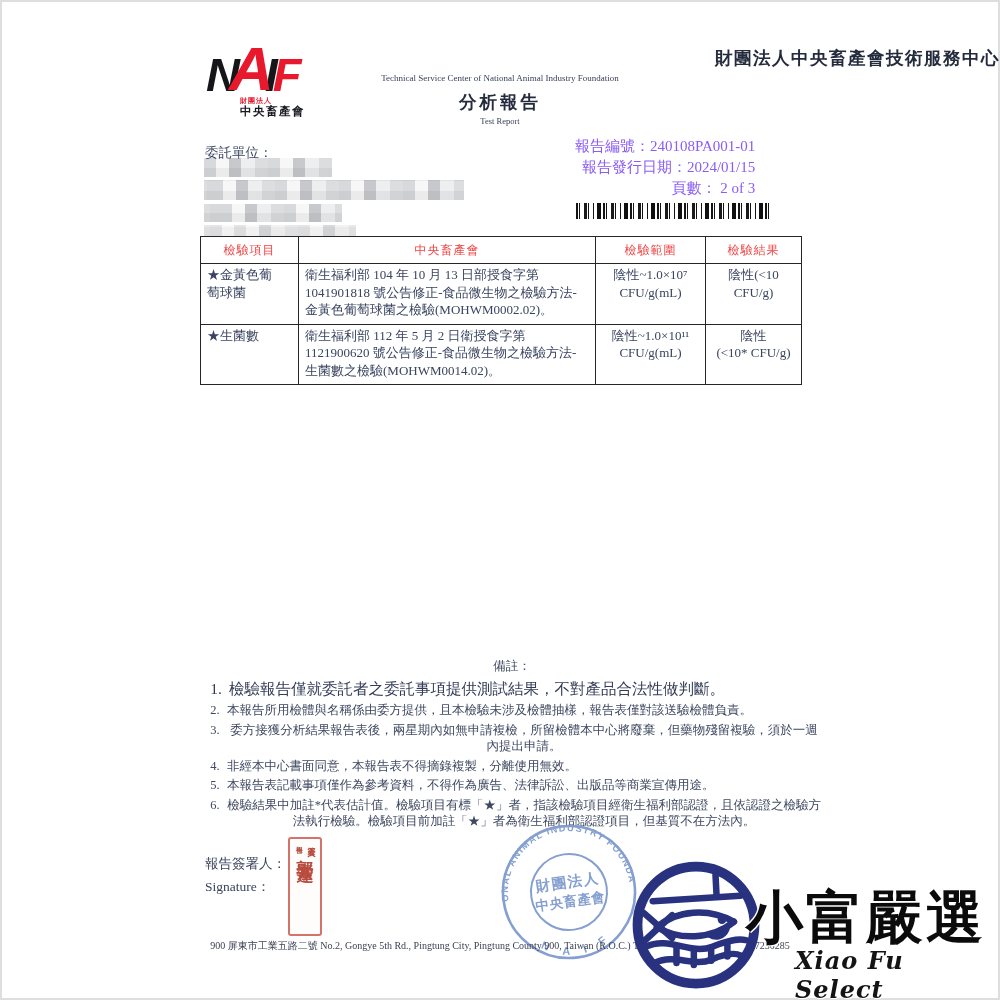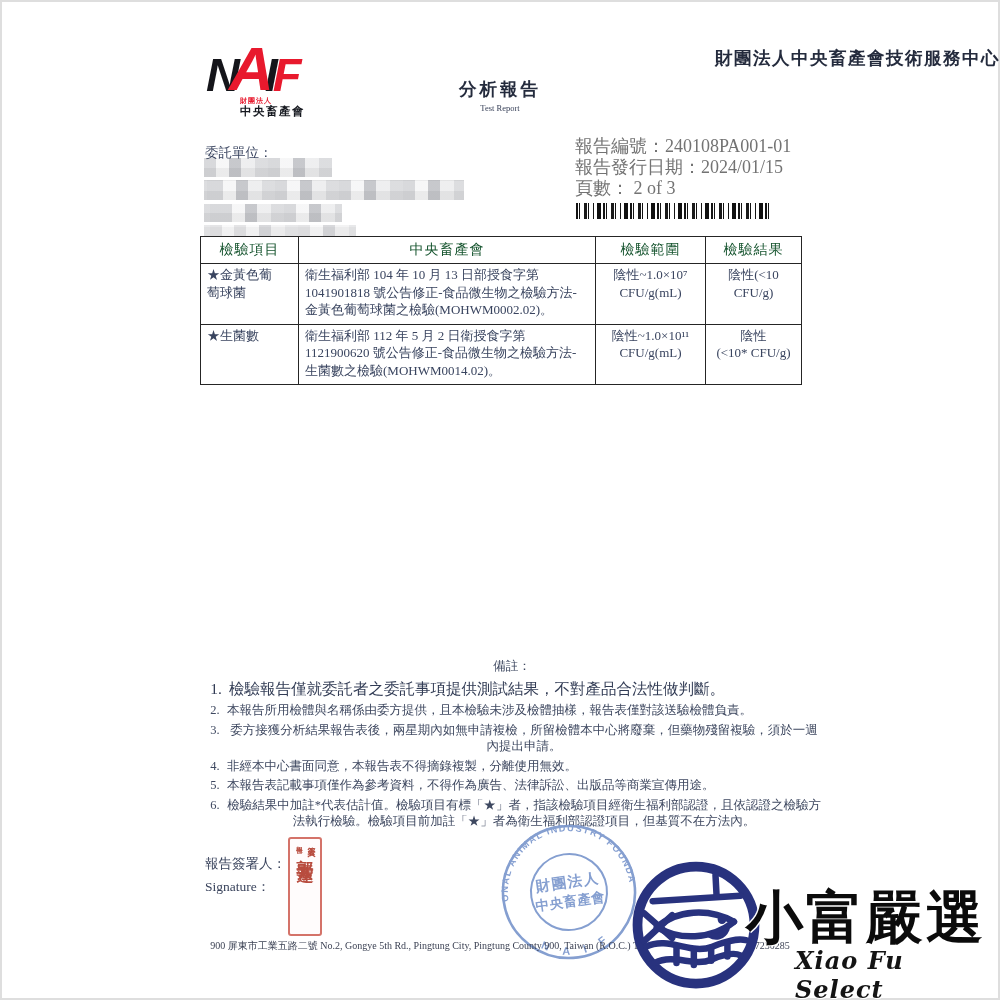--- a/index.html
+++ b/index.html
@@ -30,29 +30,29 @@
   .redacted{left:204px;top:156px;width:266px;height:80px;}
   .redacted .strip{position:absolute;filter:blur(.4px);
      background:
        repeating-linear-gradient(90deg,rgba(40,45,60,.18) 0 12px,rgba(40,45,60,.04) 12px 25px,rgba(40,45,60,.26) 25px 37px,rgba(40,45,60,.08) 37px 51px,rgba(40,45,60,.16) 51px 64px),
        repeating-linear-gradient(0deg,rgba(0,0,0,.05) 0 9px,rgba(0,0,0,0) 9px 19px);}
   .redacted .s1{top:2px;left:0;width:128px;height:19px;}
   .redacted .s2{top:24px;left:0;width:260px;height:20px;background-position:7px 0;}
   .redacted .s3{top:48px;left:0;width:138px;height:18px;background-position:16px 0;}
   .redacted .s4{top:69px;left:0;width:152px;height:11px;opacity:.7;background-position:30px 0;}
 
-  .report-meta{left:575px;top:136px;font-size:18px;line-height:21px;color:#737373;}
+  .report-meta{left:575px;top:136px;font-size:15px;line-height:21px;color:#8b5cf6;text-align:right;}
   .barcode{left:576px;top:203px;width:197px;height:16px;
      background:repeating-linear-gradient(90deg,#141414 0 2px,#fff 2px 3px,#141414 3px 4px,#fff 4px 8px,#1a1a1a 8px 11px,#fff 11px 12px,#111 12px 13px,#fff 13px 17px,#161616 17px 18px,#fff 18px 21px,#101010 21px 25px,#fff 25px 27px);}
 
   
   table.results{left:200px;top:236px;position:absolute;border-collapse:collapse;table-layout:fixed;width:601px;
      font-size:13px;color:#39445f;}
   table.results th,table.results td{border:1.6px solid #252525;}
-  table.results th{height:24px;font-size:14px;font-weight:normal;color:#14532d;letter-spacing:1px;}
+  table.results th{height:24px;font-size:12px;font-weight:normal;color:#ef4444;letter-spacing:1px;}
   table.results td{vertical-align:top;padding:2px 6px 5px;line-height:17.5px;}
   td.c-item{white-space:pre-line;}
   td.c-range,td.c-result{text-align:center;white-space:pre-line;}
 
   
   .notes{left:203px;top:658px;width:618px;color:#3e4860;text-align:center;}
   .notes-label{font-size:12.5px;}
   .note{display:flex;margin-top:3px;line-height:16.5px;font-size:12.5px;}
   .note .no{width:24px;flex:0 0 24px;}
   .note.big{font-size:15.5px;line-height:20px;margin-top:4px;color:#323c55;}
@@ -98,20 +98,21 @@
       <span class="l" style="color:#e8192d">F</span>
     </div>
     <div class="naif-sub">
       <span class="red" style="color:#e8192d">財團法人</span>
       <span class="blk">中央畜產會</span>
     </div>
   </div>
 
   <div class="abs org-header">
     <div class="org-zh">財團法人中央畜產會技術服務中心</div>
+    <div class="org-en">Technical Service Center of National Animal Industry Foundation</div>
     <div class="rep-zh">分析報告</div>
     <div class="rep-en">Test Report</div>
   </div>
 
   <div class="abs client-label">委託單位：</div>
   <div class="abs redacted">
     <div class="strip s1"></div>
     <div class="strip s2"></div>
     <div class="strip s3"></div>
     <div class="strip s4"></div>

